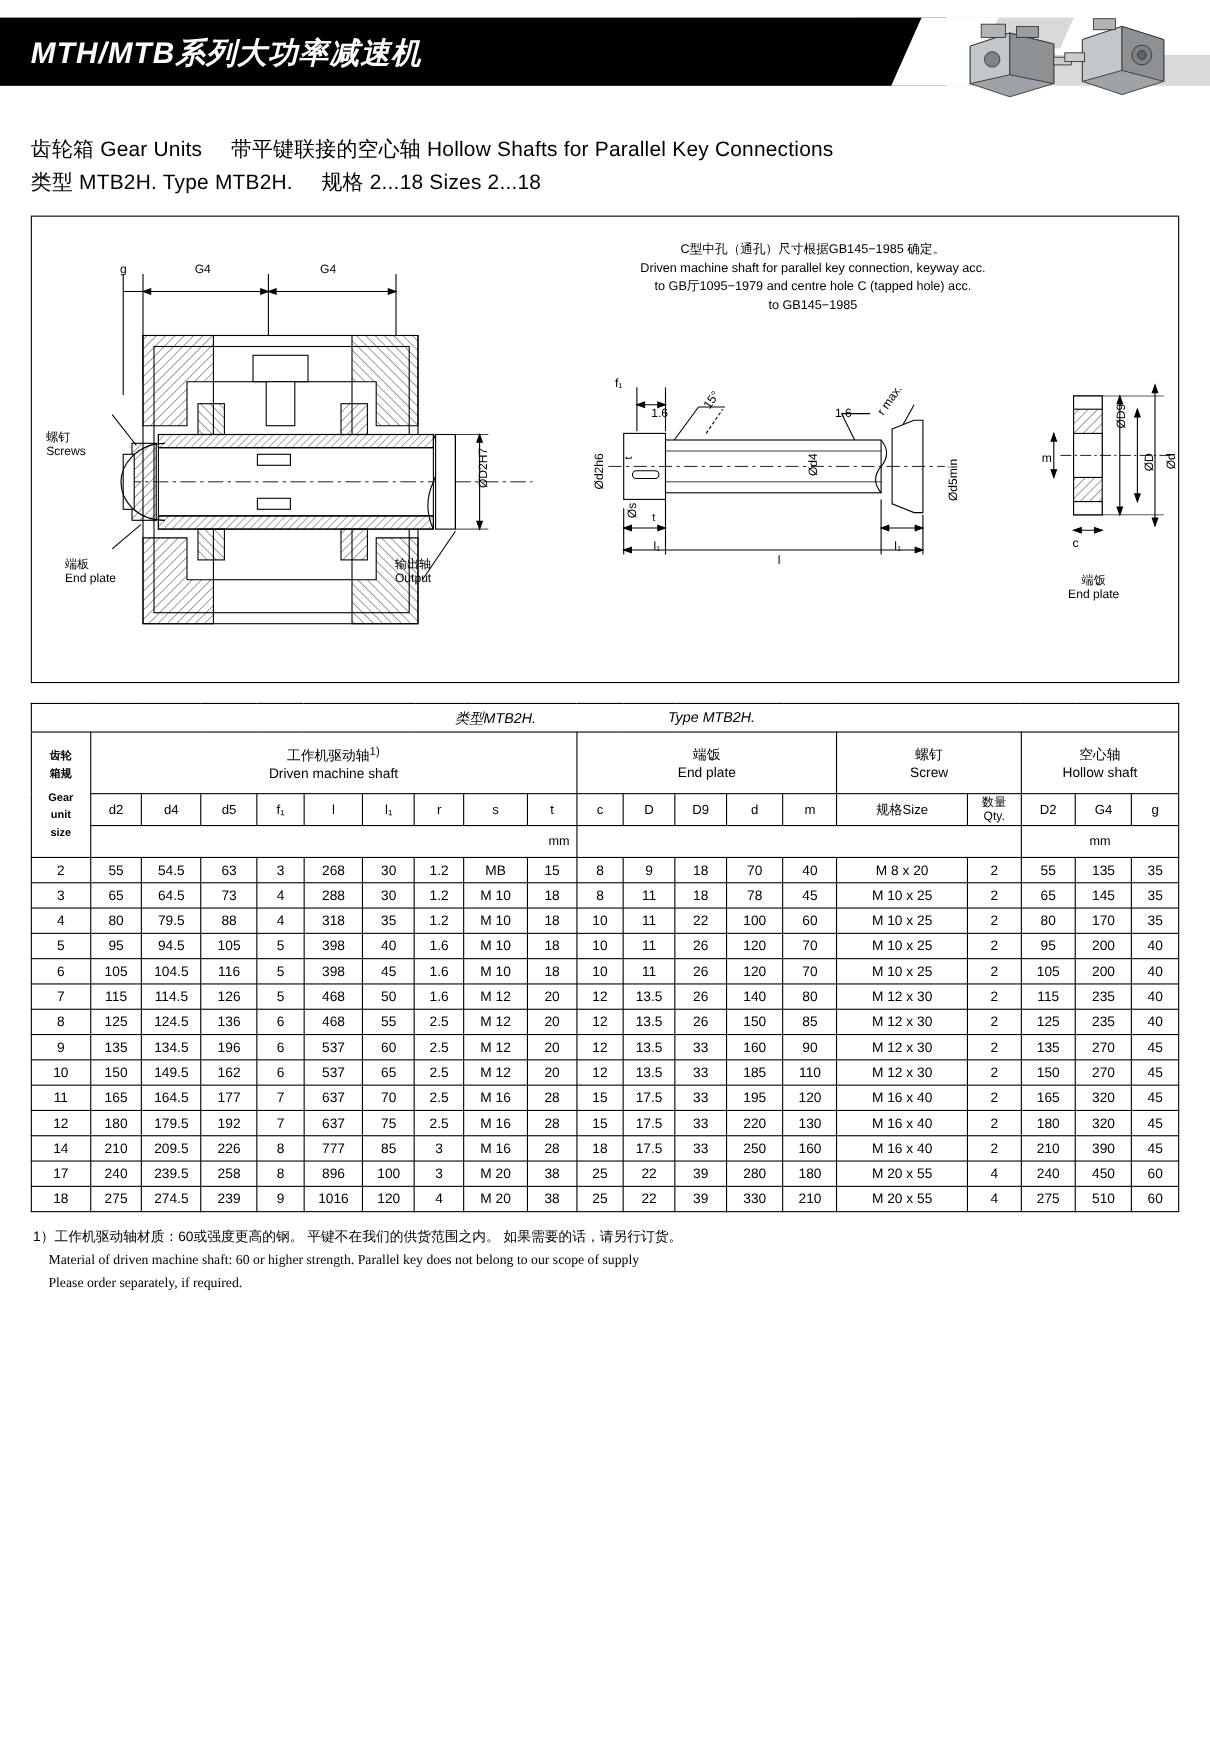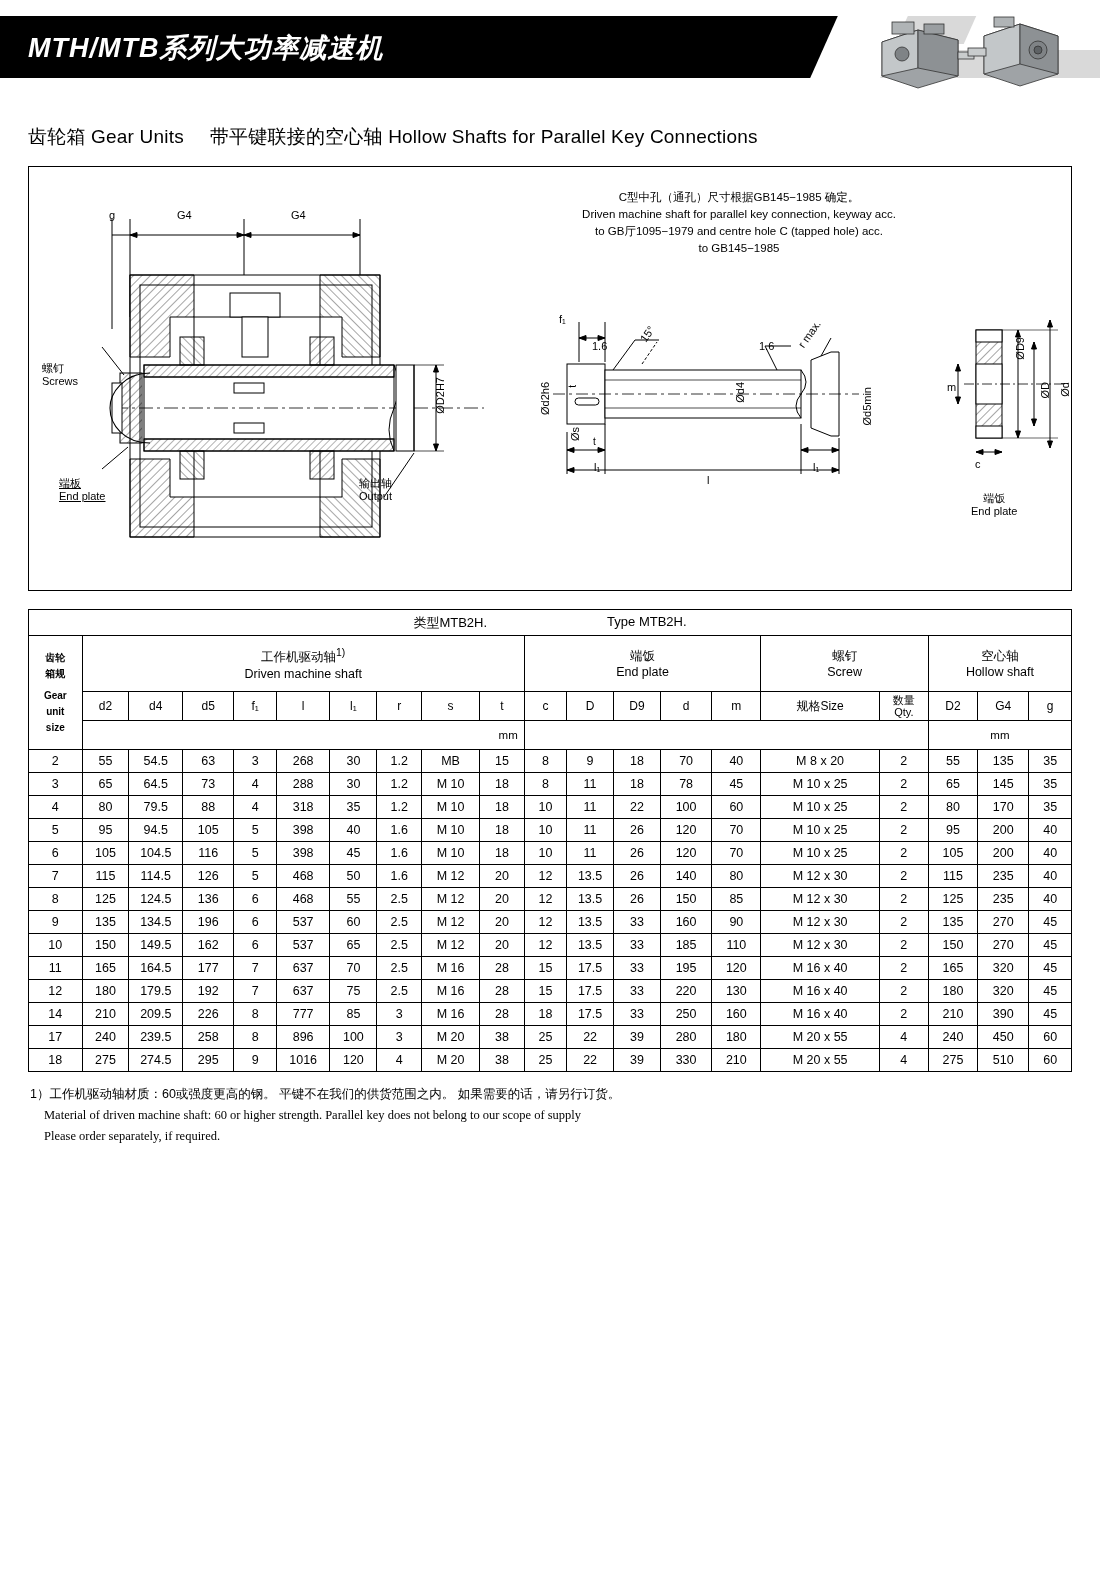--- a/index.html
+++ b/index.html
@@ -142,20 +142,23 @@
         <circle cx="166" cy="36" r="4" fill="#5e6265"></circle>
       </g>
     </svg>
   </div>
 </div>
 
 <div class="titles">
   <div class="title-line">
     <span>齿轮箱 Gear Units</span><span class="sp"></span><span>带平键联接的空心轴 Hollow Shafts for Parallel Key Connections</span>
   </div>
+  <div class="title-line">
+    <span>类型 MTB2H. Type MTB2H.</span><span class="sp"></span><span>规格 2...18 Sizes 2...18</span>
+  </div>
 </div>
 
 <div class="figure-box">
 
   <div class="note-block">
     <div>C型中孔（通孔）尺寸根据GB145−1985 确定。</div>
     <div>Driven machine shaft for parallel key connection, keyway acc.</div>
     <div>to GB厅1095−1979 and centre hole C (tapped hole) acc.</div>
     <div>to GB145−1985</div>
   </div>
@@ -238,21 +241,21 @@
       <line x1="330" y1="254" x2="360" y2="254" stroke-width="0.7"></line>
     </g>
   </svg>
 
   <div class="lbl" style="left:80px;top:41px;">g</div>
   <div class="lbl" style="left:148px;top:41px;">G4</div>
   <div class="lbl" style="left:262px;top:41px;">G4</div>
   <div class="lbl two" style="left:13px;top:195px;">
     <span>螺钉</span><br><span>Screws</span>
   </div>
-  <div class="lbl two" style="left:30px;top:310px;text-decoration:underline;">
+  <div class="lbl two" style="left:30px;top:310px;">
     <span>端板</span><br><span>End plate</span>
   </div>
   <div class="lbl two" style="left:330px;top:310px;">
     <span>输出轴</span><br><span>Output</span>
   </div>
   <div class="vlbl" style="left:405px;top:210px;">ØD2H7</div>
 
   <svg width="380" height="180" viewBox="0 0 380 180" style="position:absolute;left:510px;top:145px;">
     <g stroke="#000" fill="none" stroke-width="1">
 
@@ -380,21 +383,21 @@
         <col style="width:44px">
       <col style="width:106px">
         <col style="width:44px">
       <col style="width:44px">
         <col style="width:46px">
         <col style="width:38px">
     </colgroup>
     <thead>
       <tr class="topband">
         <td colspan="20" style="border:1px solid #000;border-bottom:none;padding:0;">
-          <div style="display:flex;justify-content:center;gap:120px;">
+          <div style="display:flex;justify-content:center;gap:120px;font-style:italic;">
             <span>类型MTB2H.</span>
             <span>Type MTB2H.</span>
           </div>
         </td>
       </tr>
       <tr>
         <td rowspan="3" class="hdr" style="line-height:16px;">
           <div>齿轮</div>
           <div>箱规</div>
           <div style="height:6px"></div>
@@ -734,21 +737,21 @@
           <td>M  20 x 55</td>
           <td>4</td>
           <td>240</td>
           <td>450</td>
           <td>60</td>
         </tr>
         <tr>
           <td style="font-weight: normal;">18</td>
           <td>275</td>
           <td>274.5</td>
-          <td>295</td>
+          <td>239</td>
           <td>9</td>
           <td>1016</td>
           <td>120</td>
           <td>4</td>
           <td>M 20</td>
           <td>38</td>
           <td>25</td>
           <td>22</td>
           <td>39</td>
           <td>330</td>

